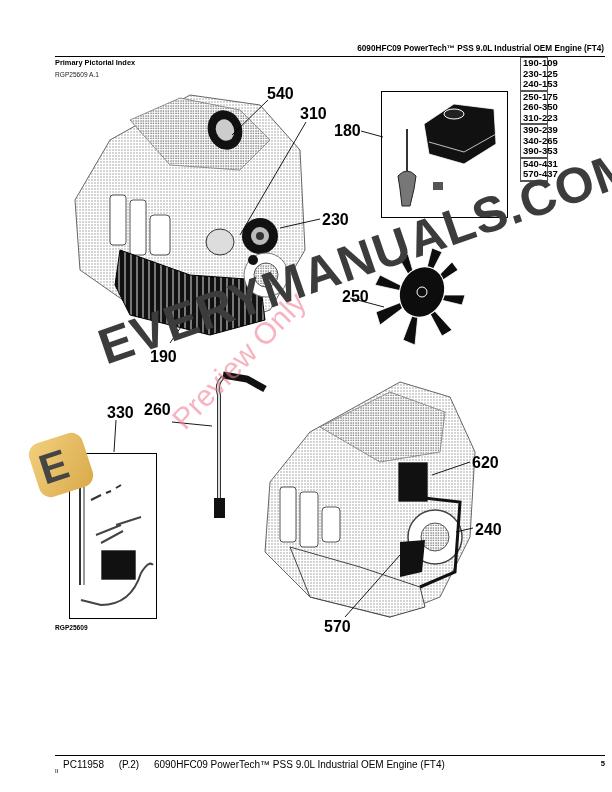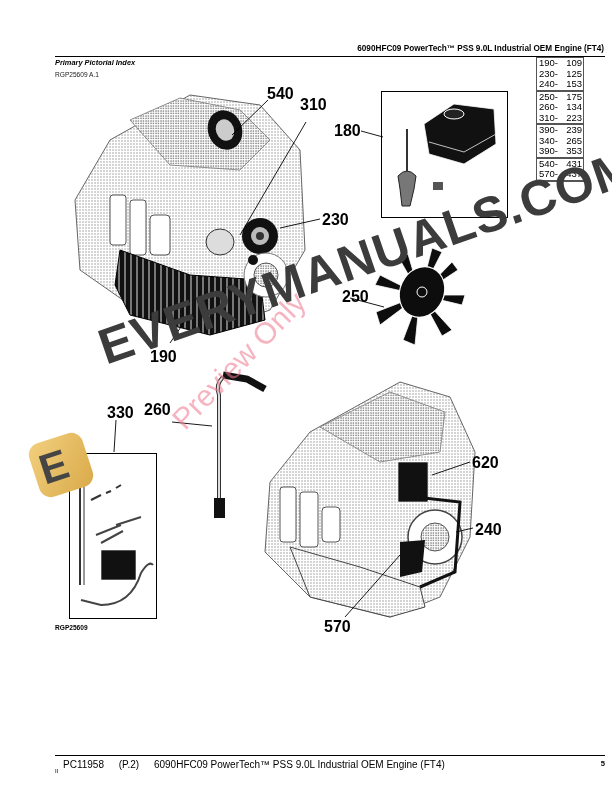--- a/index.html
+++ b/index.html
@@ -2,24 +2,24 @@
 <html><head>
 <meta charset="utf-8">
 <style>
   html, body { margin: 0; padding: 0; background: #ffffff; }
   body { width: 612px; height: 792px; position: relative; overflow: hidden;
          font-family: "Liberation Sans", sans-serif; color: #000; }
   .abs { position: absolute; }
   .header-title { left: 320px; top: 44px; width: 284px; text-align: right;
                   font-size: 8.2px; font-weight: bold; }
   .header-rule { left: 55px; top: 56px; width: 550px; height: 0; border-top: 1.3px solid #000; }
-  .section-title { left: 55px; top: 58px; font-size: 7.4px; font-weight: bold; font-style: italic; }
+  .section-title { left: 55px; top: 58px; font-size: 7.4px; font-weight: bold; }
   .fig-ref { left: 55px; top: 71px; font-size: 6.6px; color: #222; }
 
-  .idx-table { left: 536px; top: 57px; width: 48px; }
+  .idx-table { left: 520px; top: 57px; width: 28px; font-weight: bold; }
   .idx-group { border: 0.8px solid #555; border-top: none; }
   .idx-group:first-child { border-top: 0.8px solid #555; }
   .idx-row { display: flex; justify-content: space-between; font-size: 9.5px; line-height: 10.5px;
              padding: 0 1px 0 2px; }
   .idx-row .pg { text-decoration: none; }
   .idx-row.last { border-bottom: 0.8px solid #555; }
 
   .callout { font-size: 16px; font-weight: bold; }
 
   .fig-caption { left: 55px; top: 624px; font-size: 6.6px; font-weight: bold; }
@@ -65,21 +65,21 @@
         <span class="pg">153</span>
       </div>
   </div>
   <div class="idx-group">
     <div class="idx-row">
         <span>250-</span>
         <span class="pg">175</span>
       </div>
     <div class="idx-row">
         <span>260-</span>
-        <span class="pg">134</span>
+        <span class="pg">350</span>
       </div>
     <div class="idx-row last">
         <span>310-</span>
         <span class="pg">223</span>
       </div>
   </div>
   <div class="idx-group">
     <div class="idx-row">
         <span>390-</span>
         <span class="pg">239</span>
@@ -187,21 +187,21 @@
 <svg class="art" style="left:71px;top:455px" width="84" height="160" viewBox="0 0 84 160">
   <line x1="9" y1="8" x2="9" y2="130" stroke="#333" stroke-width="2"></line>
   <line x1="13" y1="8" x2="13" y2="130" stroke="#333" stroke-width="1"></line>
   <path d="M20 45 L30 40 M35 38 L40 36 M45 33 L50 30" stroke="#333" stroke-width="2"></path>
   <path d="M25 80 L50 70 M30 88 L52 76 M45 70 L70 62" stroke="#444" stroke-width="2"></path>
   <rect x="30" y="95" width="35" height="30" fill="#111" stroke="#fff" stroke-width="0.6"></rect>
   <path d="M10 145 L30 150 Q60 150 70 118 Q78 105 82 110" fill="none" stroke="#444" stroke-width="2"></path>
 </svg>
 
 <div class="abs callout" style="left:267px;top:85px">540</div>
-<div class="abs callout" style="left:300px;top:96px">310</div>
+<div class="abs callout" style="left:300px;top:105px">310</div>
 <div class="abs callout" style="left:334px;top:122px">180</div>
 <div class="abs callout" style="left:322px;top:211px">230</div>
 <div class="abs callout" style="left:342px;top:288px">250</div>
 <div class="abs callout" style="left:150px;top:348px">190</div>
 <div class="abs callout" style="left:107px;top:404px">330</div>
 <div class="abs callout" style="left:144px;top:401px">260</div>
 <div class="abs callout" style="left:472px;top:454px">620</div>
 <div class="abs callout" style="left:475px;top:521px">240</div>
 <div class="abs callout" style="left:324px;top:618px">570</div>
 

